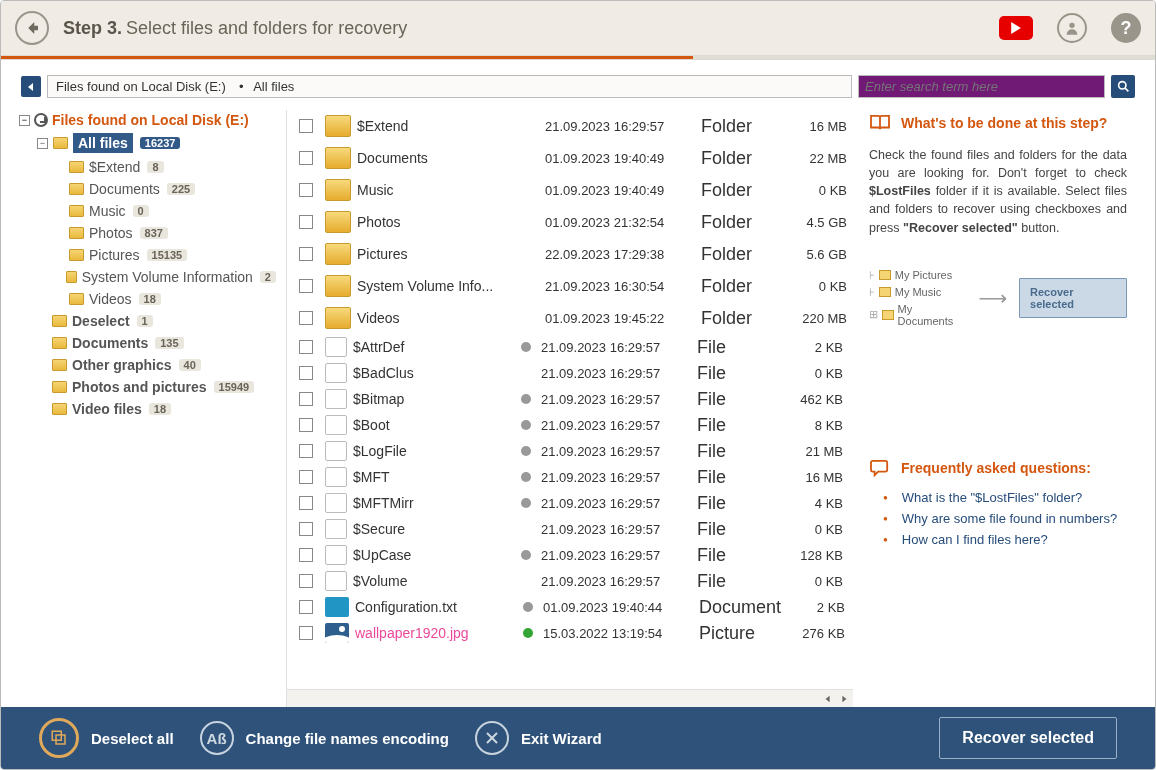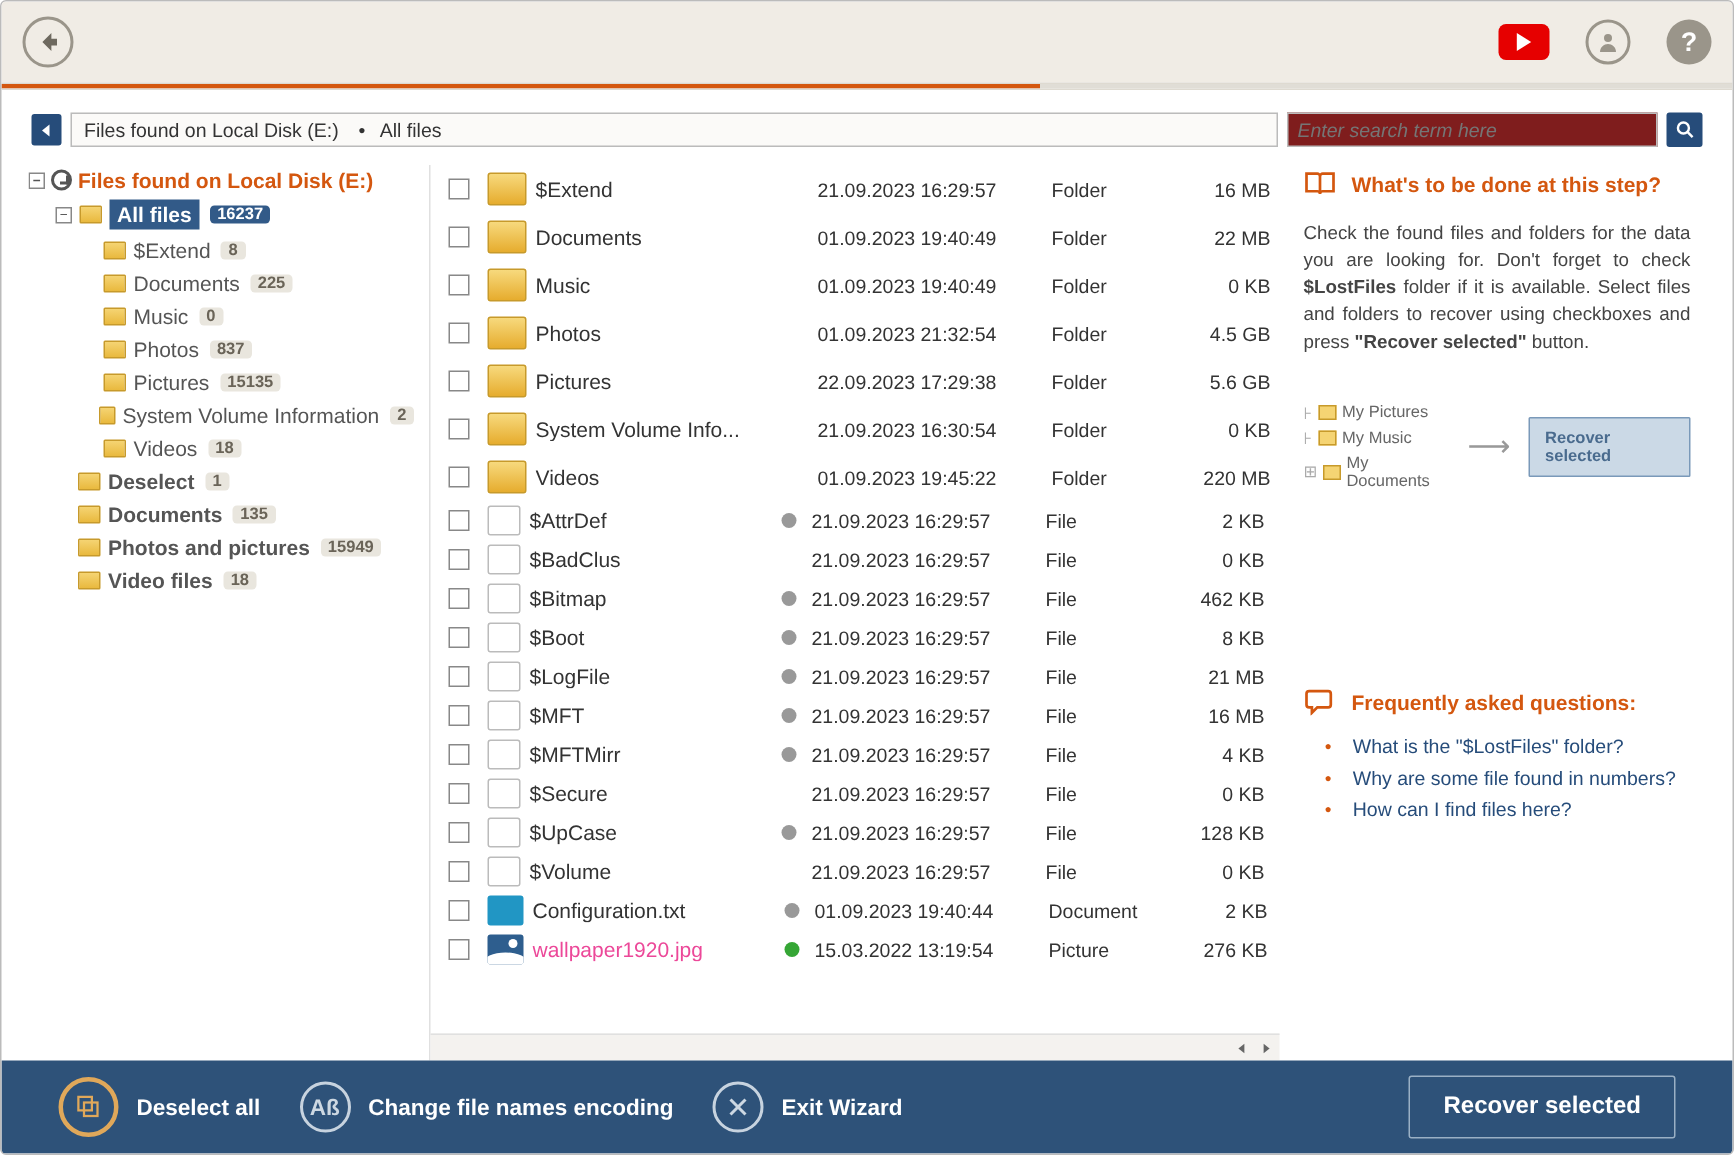--- a/index.html
+++ b/index.html
@@ -19,21 +19,21 @@
   .help-btn { width: 30px; height: 30px; background: #9a958a; border-radius: 50%; display: flex; align-items: center; justify-content: center; margin-left: 10px; cursor: pointer; font-size: 18px; font-weight: bold; color: #fff; }
 
   .progress-bar { height: 5px; background: linear-gradient(to right, #d4570f 0%, #d4570f 60%, #e0ddd6 60%, #e0ddd6 100%); border-top: 1px solid #dedad1; border-bottom: 1px solid #dedad1; }
 
   
   .crumb-row { height: 27px; display: flex; align-items: center; gap: 6px; padding: 0 20px; margin-top: 13px; }
   .crumb-back { width: 20px; height: 21px; background: #264c7a; display: flex; align-items: center; justify-content: center; border-radius: 2px; cursor: pointer; }
   .crumb-back svg { width: 10px; height: 10px; fill: #fff; }
   .crumb-box { flex: 1; height: 23px; border: 1px solid #bbb; background: #fbfaf8; display: flex; align-items: center; padding: 0 8px; font-size: 13px; color: #333; }
   .crumb-dot { margin: 0 6px; }
-  .search-box { width: 247px; height: 23px; border: 1px solid #bbb; background: #7f1d1d; padding: 0 6px; font-style: italic; color: #999; font-size: 13px; outline: none; }
+  .search-box { width: 247px; height: 23px; border: 1px solid #bbb; background: #701a75; padding: 0 6px; font-style: italic; color: #999; font-size: 13px; outline: none; }
   .search-btn { width: 24px; height: 23px; background: #264c7a; border-radius: 2px; display: flex; align-items: center; justify-content: center; cursor: pointer; }
   .search-btn svg { width: 13px; height: 13px; stroke: #fff; fill: none; stroke-width: 2; }
 
   
   .body { flex: 1; display: flex; padding: 10px 18px 0 18px; overflow: hidden; }
 
   
   .tree-panel { width: 269px; padding-right: 10px; overflow-y: auto; }
   .tree-root { display: flex; align-items: center; gap: 4px; font-size: 14px; font-weight: bold; color: #d4570f; padding: 2px 0; }
   .tree-exp { width: 11px; height: 11px; border: 1px solid #888; display: inline-flex; align-items: center; justify-content: center; font-size: 9px; line-height: 1; cursor: pointer; background: #fff; color: #555; }
@@ -66,21 +66,21 @@
   .row-ico.pic { background: #2e5e8e; border-radius: 2px; height: 20px; width: 24px; position: relative; overflow: hidden; }
   .row-ico.pic::before { content:''; position:absolute; width:6px; height:6px; background:#fff; border-radius:50%; top:3px; right:4px; }
   .row-ico.pic::after { content:''; position:absolute; width:30px; height:14px; background:#fff; border-radius:50% 50% 0 0; bottom:-6px; left:-3px; }
   .name { width: 158px; flex-shrink: 0; font-size: 14px; color: #333; white-space: nowrap; overflow: hidden; text-overflow: ellipsis; cursor: pointer; }
   .name.picname { color: #ec4899; }
   .ind { width: 10px; height: 10px; border-radius: 50%; flex-shrink: 0; margin: 0 4px; }
   .ind.grey { background: #999; }
   .ind.green { background: #35a635; }
   .ind.none { background: transparent; }
   .date { width: 150px; flex-shrink:0; color: #333; font-size: 13px; }
-  .type { width: 80px; flex-shrink:0; color: #333; font-size: 13px; }
+  .type { width: 80px; flex-shrink:0; color: #333; font-size: 18px; }
   .size { width: 60px; flex-shrink:0; text-align: right; color: #333; font-size: 13px; }
   .list-scroll { height: 18px; background: #f4f2ef; border-top: 1px solid #e0e0e0; display:flex; align-items:center; justify-content:flex-end; padding:0 2px; gap:2px; }
   .list-scroll span { width:14px; height:14px; display:inline-flex; align-items:center; justify-content:center; cursor:pointer; }
 
   
   .info-panel { width: 286px; padding: 4px 10px 0 16px; font-size: 13px; color: #333; }
   .info-title { display: flex; align-items: center; gap: 10px; font-size: 14px; font-weight: bold; color: #d4570f; margin-bottom: 14px; }
   .info-title svg { width: 22px; height: 18px; fill: none; stroke: #d4570f; stroke-width:2; }
   .info-body { font-size: 12.5px; line-height: 1.45; color: #444; text-align: justify; }
   .info-body b { font-weight: bold; }
@@ -108,20 +108,23 @@
 </style>
 </head>
 <body>
 
 <div class="header">
   <div class="back-btn">
     <svg viewBox="0 0 24 24">
         <path d="M15 4l-8 8 8 8v-5h5v-6h-5z"></path>
       </svg>
   </div>
+  <div class="header-title">
+    <b>Step 3.</b><span>Select files and folders for recovery</span>
+  </div>
   <div class="header-spacer"></div>
   <div class="yt-btn">
     <svg viewBox="0 0 10 10">
         <path d="M1 0l8 5-8 5z"></path>
       </svg>
   </div>
   <div class="circle-btn">
     <svg width="16" height="16" viewBox="0 0 24 24" fill="#9a958a">
         <circle cx="12" cy="8" r="4"></circle>
         <path d="M4 22c0-5 4-8 8-8s8 3 8 8z"></path>
@@ -213,20 +216,25 @@
     <div id="tree-cats">
         <div class="tree-item">
           <span class="fld-ico"></span>
           <span class="lbl">Deselect</span>
           <span class="badge">1</span>
         </div>
         <div class="tree-item">
           <span class="fld-ico"></span>
           <span class="lbl">Documents</span>
           <span class="badge">135</span>
+        </div>
+        <div class="tree-item">
+          <span class="fld-ico"></span>
+          <span class="lbl">Other graphics</span>
+          <span class="badge">40</span>
         </div>
         <div class="tree-item">
           <span class="fld-ico"></span>
           <span class="lbl">Photos and pictures</span>
           <span class="badge">15949</span>
         </div>
         <div class="tree-item">
           <span class="fld-ico"></span>
           <span class="lbl">Video files</span>
           <span class="badge">18</span>

